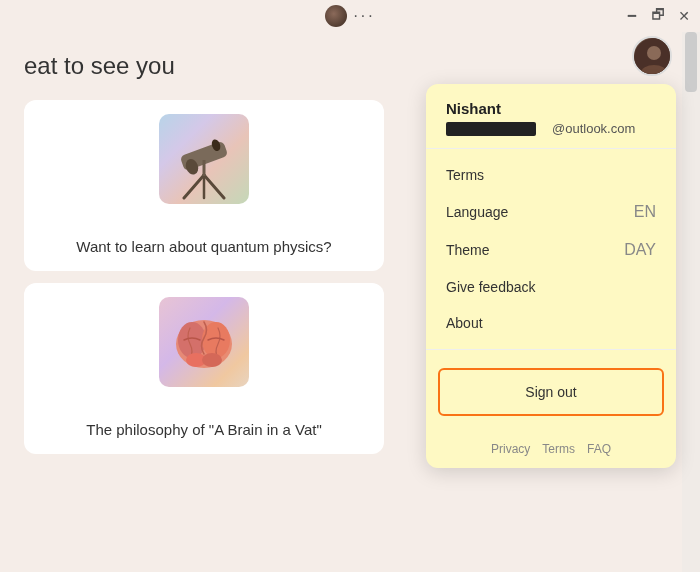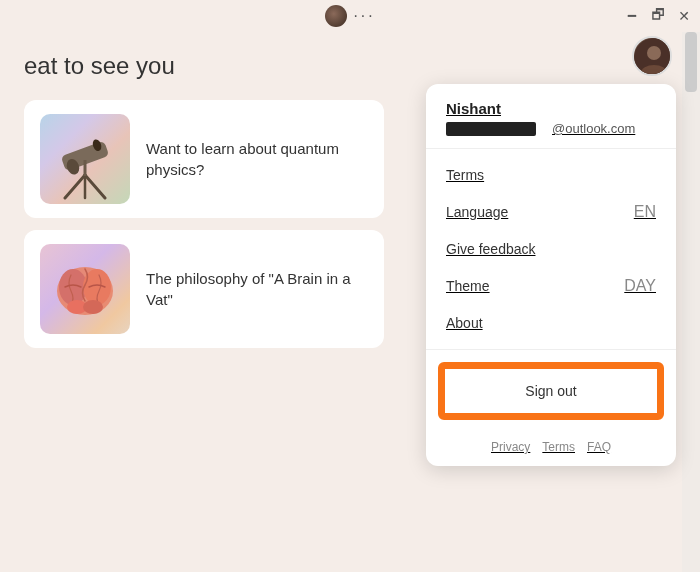--- a/index.html
+++ b/index.html
@@ -85,22 +85,23 @@
       flex-direction: column;
       gap: 12px;
     }
 
     .card {
       background: white;
       border-radius: 12px;
       padding: 14px 16px;
       display: flex;
       align-items: center;
-      gap: 16px;
+      gap: 32px;
       max-width: 360px;
+      flex-direction: column;
     }
 
     .card-image {
       width: 90px;
       height: 90px;
       border-radius: 10px;
       flex-shrink: 0;
       overflow: hidden;
       position: relative;
     }
@@ -162,27 +163,26 @@
       overflow: hidden;
       border: 2px solid #ddd;
     }
 
     
     .dropdown-menu {
       position: absolute;
       top: 84px;
       right: 24px;
       width: 250px;
-      background: #ffffff;
+      background: #fef9c3;
       border-radius: 12px;
       box-shadow: 0 4px 20px rgba(0,0,0,0.15);
       z-index: 200;
       padding: 0;
       overflow: hidden;
-      text-decoration: underline;
     }
 
     .menu-header {
       padding: 16px 20px 12px;
       border-bottom: 1px solid #eee;
     }
 
     .menu-username {
       font-size: 15px;
       font-weight: 600;
@@ -226,22 +226,22 @@
     }
 
     .menu-item-label {}
     .menu-item-value {
       color: #888;
       font-size: 16px;
     }
 
     .signout-section {
       padding: 12px 16px;
-      border: 7px solid #f97316;
-      margin: 12px 12px;
+      border: 2px solid #f97316;
+      margin: 18px 12px;
       border-radius: 6px;
     }
 
     .signout-btn {
       width: 100%;
       text-align: center;
       font-size: 14px;
       color: #333;
       cursor: pointer;
       background: none;
@@ -360,25 +360,25 @@
   <div class="menu-items">
     <div class="menu-item">
       <span class="menu-item-label">Terms</span>
       <span class="menu-item-value"></span>
     </div>
     <div class="menu-item">
       <span class="menu-item-label">Language</span>
       <span class="menu-item-value">EN</span>
     </div>
     <div class="menu-item">
-      <span class="menu-item-label">Give feedback</span>
-    </div>
-    <div class="menu-item">
       <span class="menu-item-label">Theme</span>
       <span class="menu-item-value">DAY</span>
+    </div>
+    <div class="menu-item">
+      <span class="menu-item-label">Give feedback</span>
     </div>
     <div class="menu-item">
       <span class="menu-item-label">About</span>
     </div>
   </div>
 
   <div class="signout-section">
     <button class="signout-btn">Sign out</button>
   </div>
 

